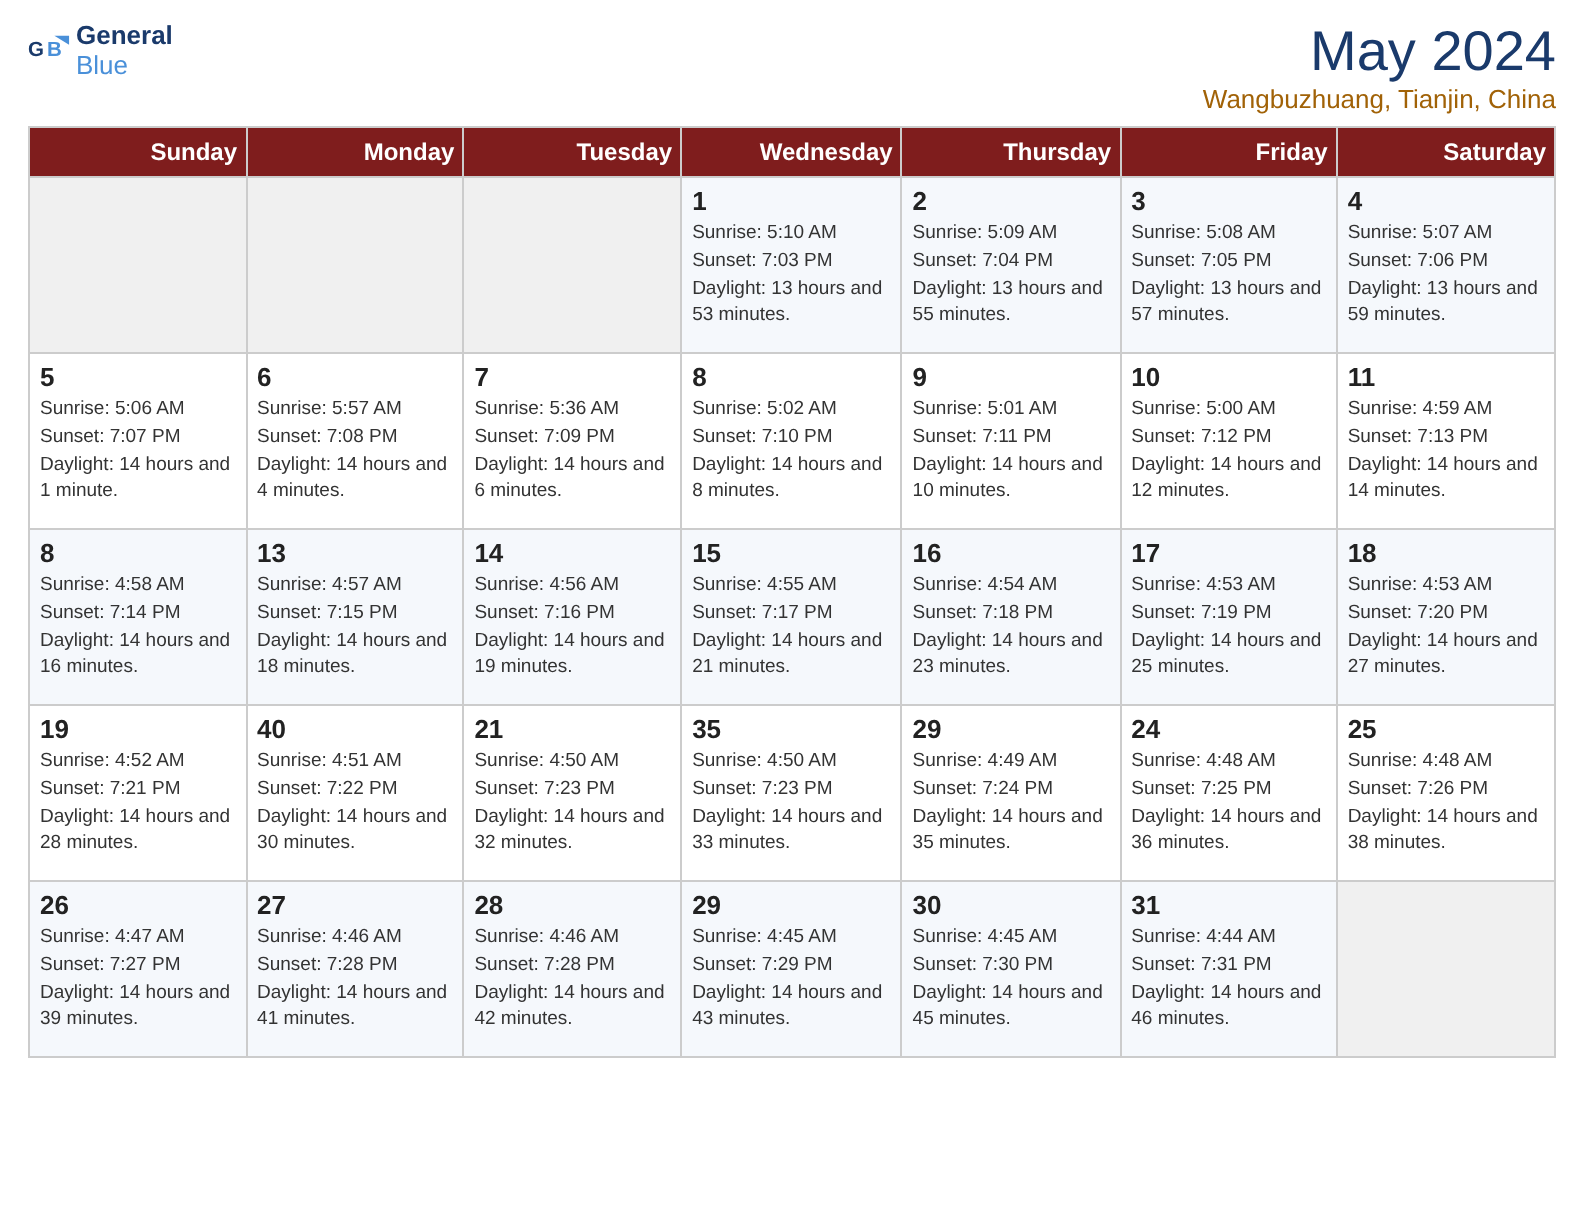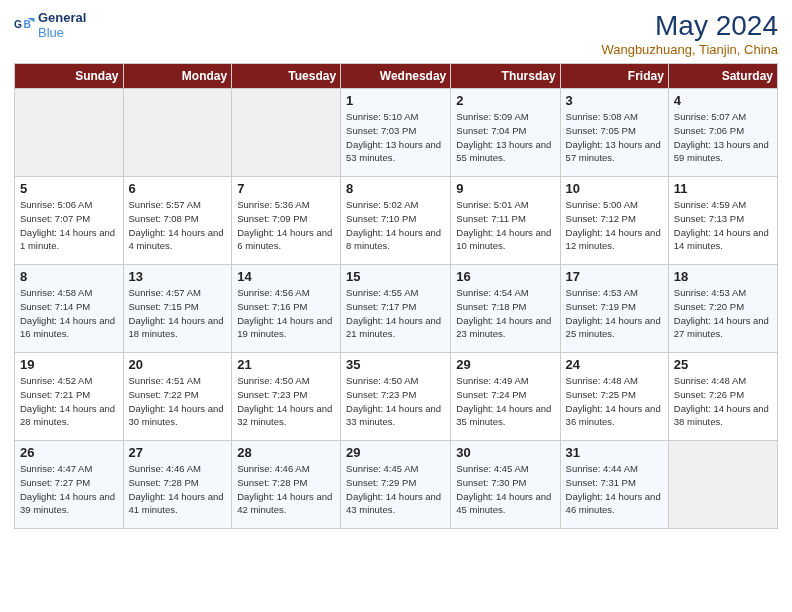--- a/index.html
+++ b/index.html
@@ -239,21 +239,21 @@
           </td>
         </tr>
         <tr>
           <td>
             <span class="day-num">19</span>
             <div class="day-info">Sunrise: 4:52 AM
 Sunset: 7:21 PM
 Daylight: 14 hours and 28 minutes.</div>
           </td>
           <td>
-            <span class="day-num">20</span>
+            <span class="day-num">40</span>
             <div class="day-info">Sunrise: 4:51 AM
 Sunset: 7:22 PM
 Daylight: 14 hours and 30 minutes.</div>
           </td>
           <td>
             <span class="day-num">21</span>
             <div class="day-info">Sunrise: 4:50 AM
 Sunset: 7:23 PM
 Daylight: 14 hours and 32 minutes.</div>
           </td>

